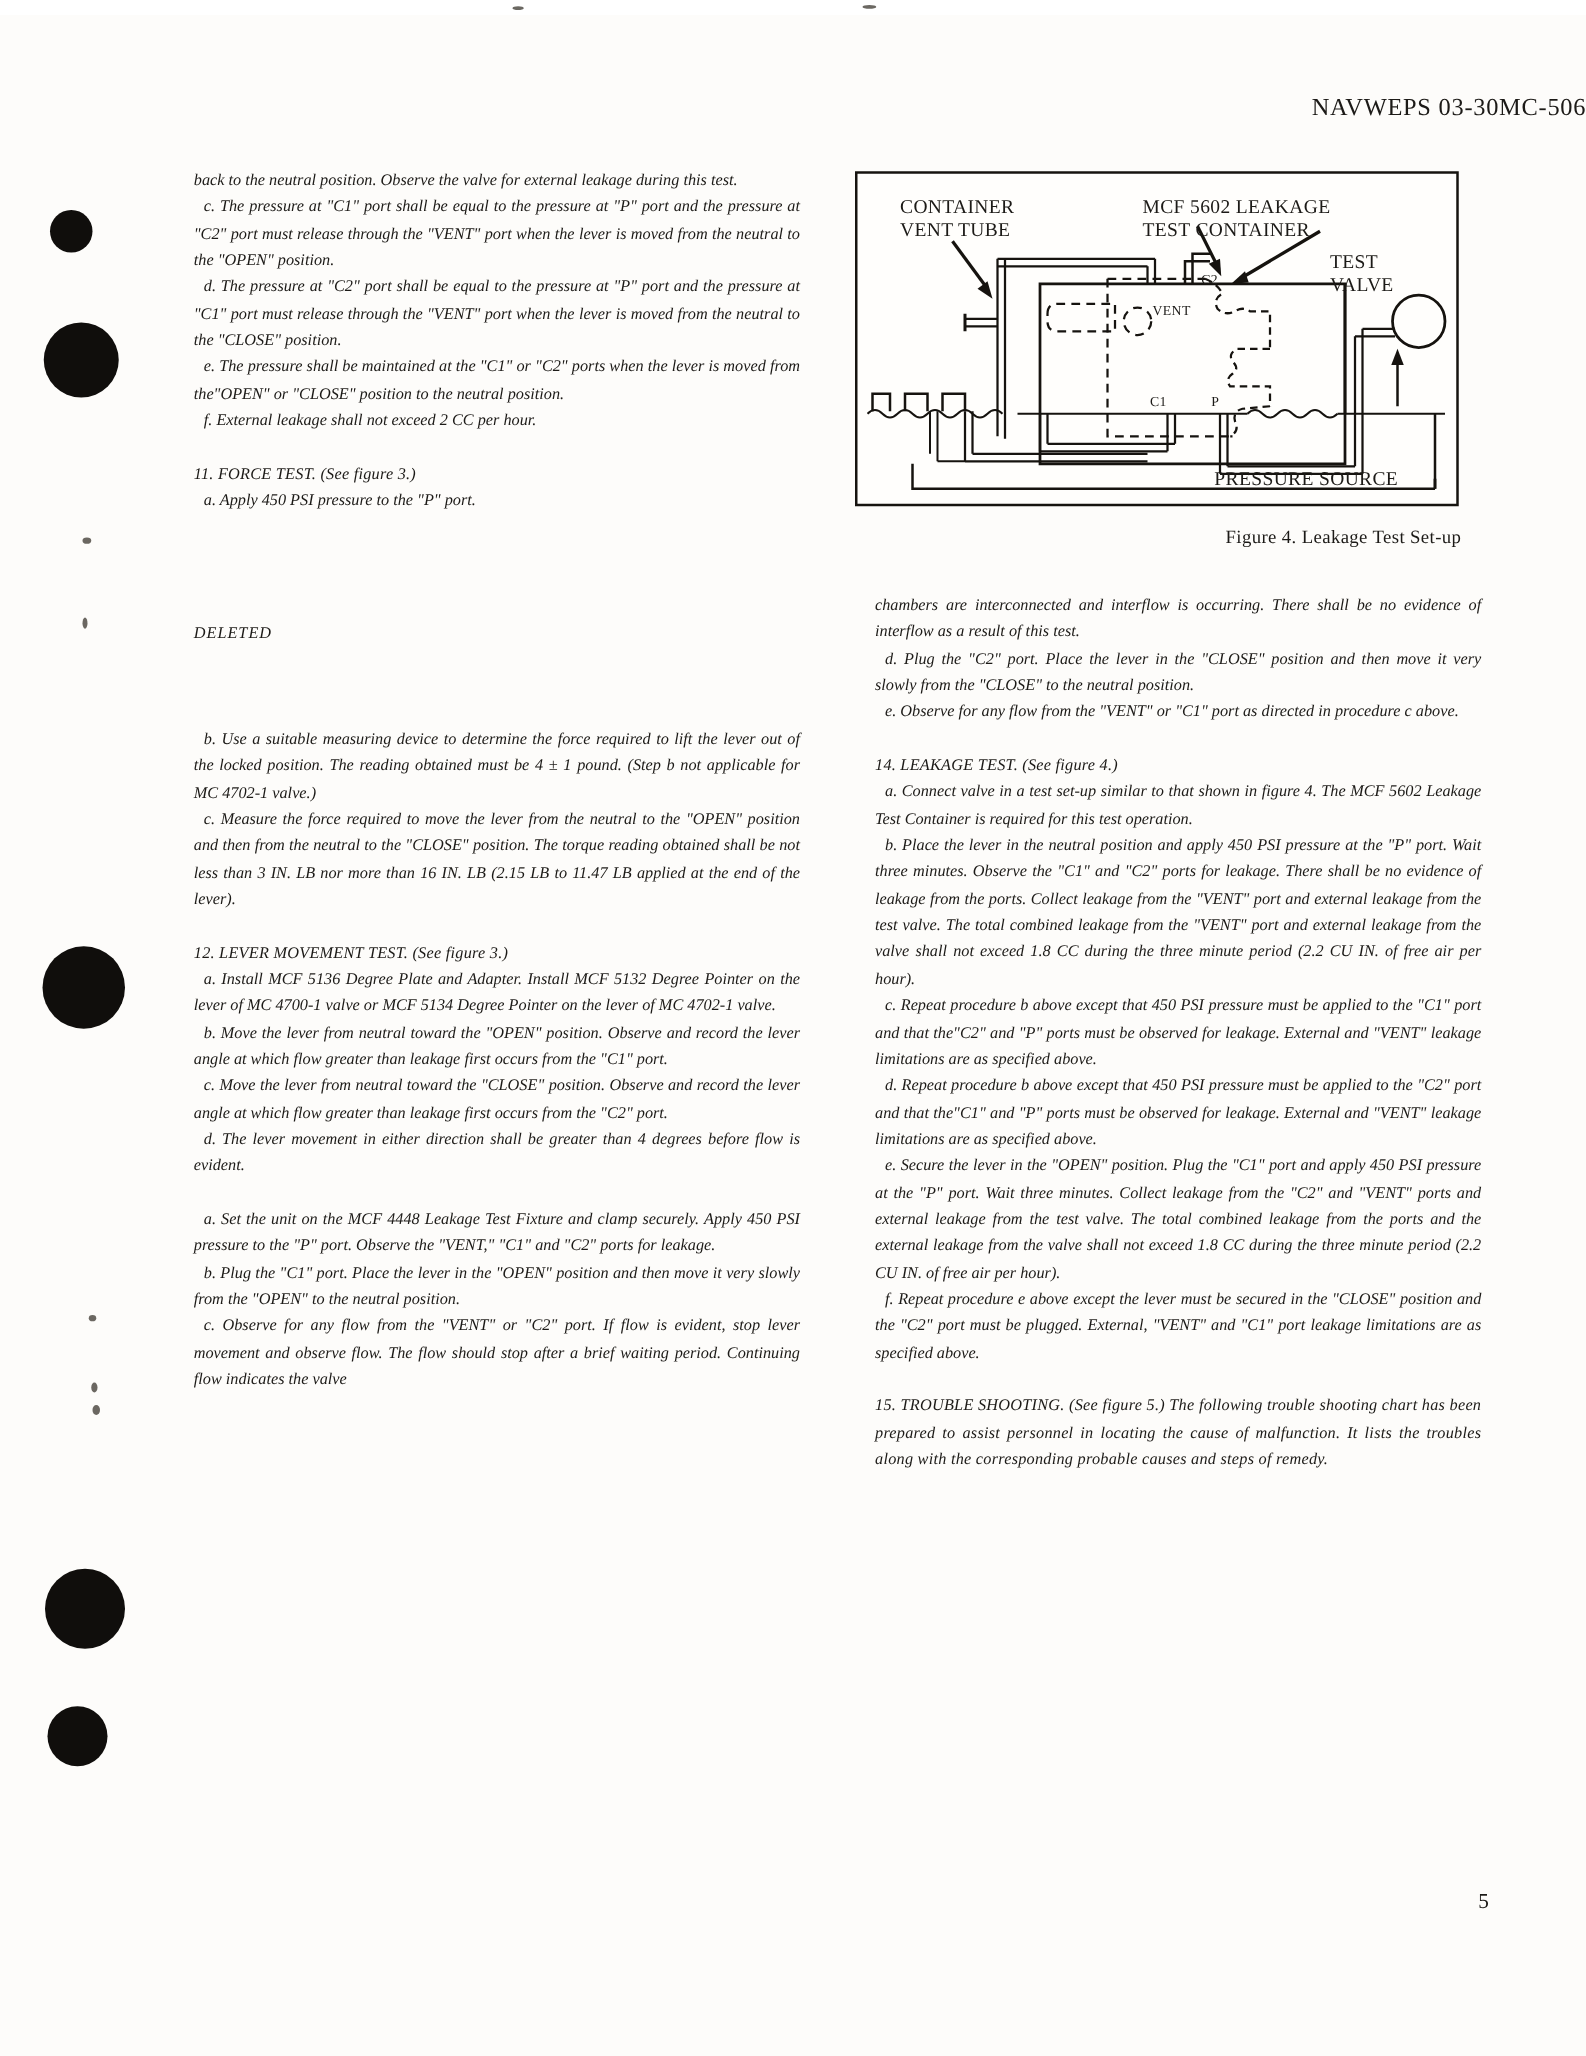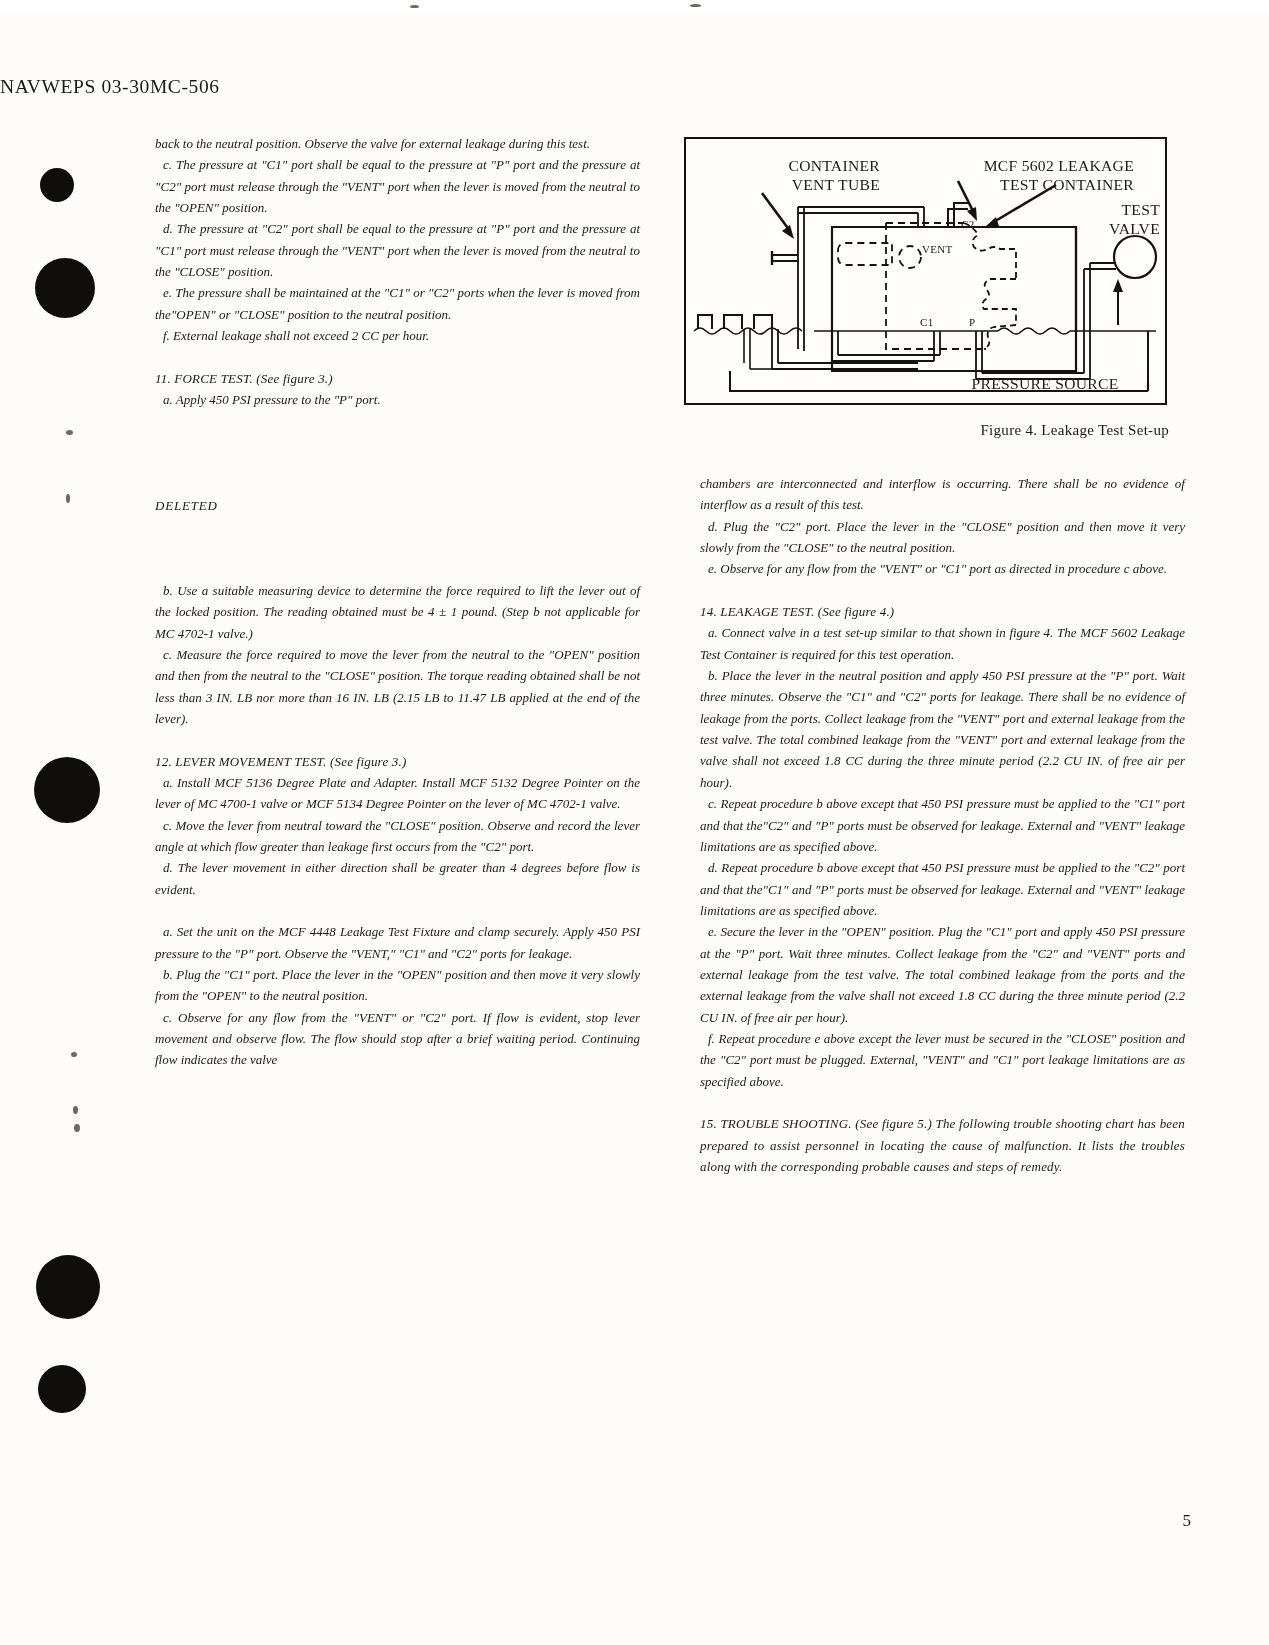--- a/index.html
+++ b/index.html
@@ -40,21 +40,21 @@
     position: absolute;
     background: #100e0c;
     border-radius: 50%;
   }
 
   
   .header {
     position: absolute;
     top: 76px;
     left: 0; right: 0;
-    text-align: left;
+    text-align: right;
     font-size: 19.5px;
     letter-spacing: .6px;
     font-family: "Liberation Serif", "DejaVu Serif", serif;
   }
 
   
   .col {
     position: absolute;
     top: 133px;
     width: 485px;
@@ -104,21 +104,21 @@
     text-align: right;
     font-size: 15px;
     letter-spacing: .3px;
   }
   .fig-label {
     position: absolute;
     font-size: 15.6px;
     line-height: 18.5px;
     letter-spacing: .3px;
     white-space: pre;
-    text-align: right;
+    text-align: left;
   }
   .fig-port {
     position: absolute;
     font-size: 11px;
     letter-spacing: .3px;
   }
 
   
   .folio {
     position: absolute;
@@ -168,20 +168,21 @@
     <p class="deleted-block">DELETED</p>
     <div style="height:63px"></div>
 
     <p class="p-ind">b. Use a suitable measuring device to determine the force required to lift the lever out of the locked position.  The reading obtained must be 4 ± 1 pound. (Step b not applicable for MC 4702-1 valve.)</p>
     <p class="p-ind">c. Measure the force required to move the lever from the neutral to the "OPEN" position and then from the neutral to the "CLOSE" position.  The torque reading obtained shall be not less than 3 IN. LB nor more than 16 IN. LB (2.15 LB to 11.47 LB applied at the end of the lever).</p>
 
     <div class="gap"></div>
 
     <p class="heading">12.  LEVER MOVEMENT TEST.  (See figure 3.)</p>
     <p class="p-ind">a. Install MCF 5136 Degree Plate and Adapter. Install MCF 5132 Degree Pointer on the lever of MC 4700-1 valve or MCF 5134 Degree Pointer on the lever of MC 4702-1 valve.</p>
+    <p class="p-ind">b. Move the lever from neutral toward the "OPEN" position.  Observe and record the lever angle at which flow greater than leakage first occurs from the "C1" port.</p>
     <p class="p-ind">c. Move the lever from neutral toward the "CLOSE" position.  Observe and record the lever angle at which flow greater than leakage first occurs from the "C2" port.</p>
     <p class="p-ind">d. The lever movement in either direction shall be greater than 4 degrees before flow is evident.</p>
 
     <div class="gap"></div>
 
     <p class="p-ind">a. Set the unit on the MCF 4448 Leakage Test Fixture and clamp securely.  Apply 450 PSI pressure to the "P" port.  Observe the "VENT," "C1" and "C2" ports for leakage.</p>
     <p class="p-ind">b. Plug the "C1" port.  Place the lever in the "OPEN" position and then move it very slowly from the "OPEN" to the neutral position.</p>
     <p class="p-ind">c. Observe for any flow from the "VENT" or "C2" port.  If flow is evident, stop lever movement and observe flow.  The flow should stop after a brief waiting period.  Continuing flow indicates the valve</p>
   </div>
 

